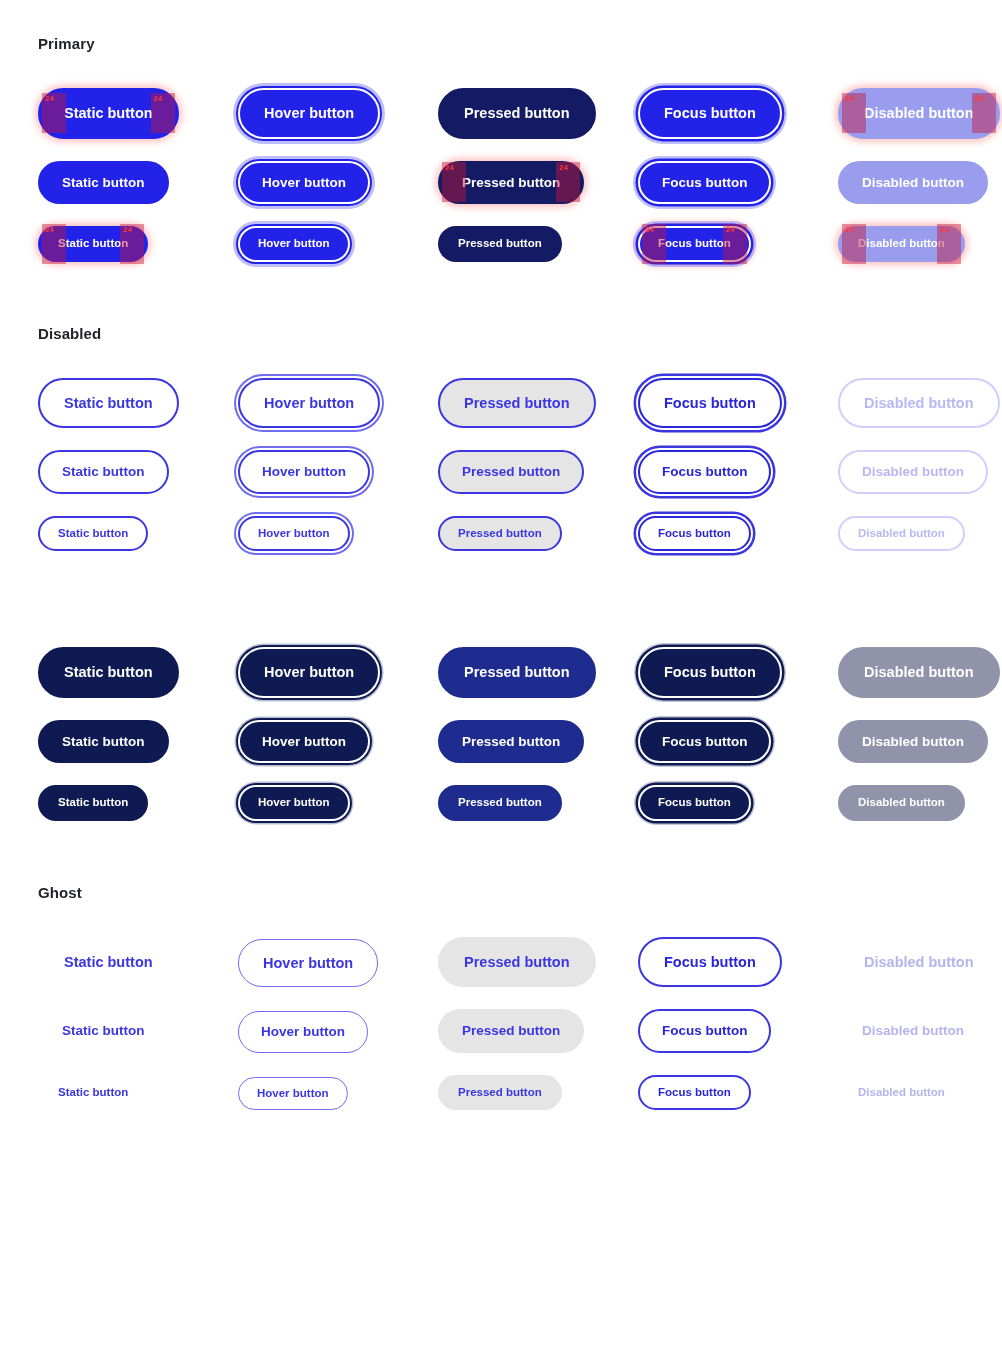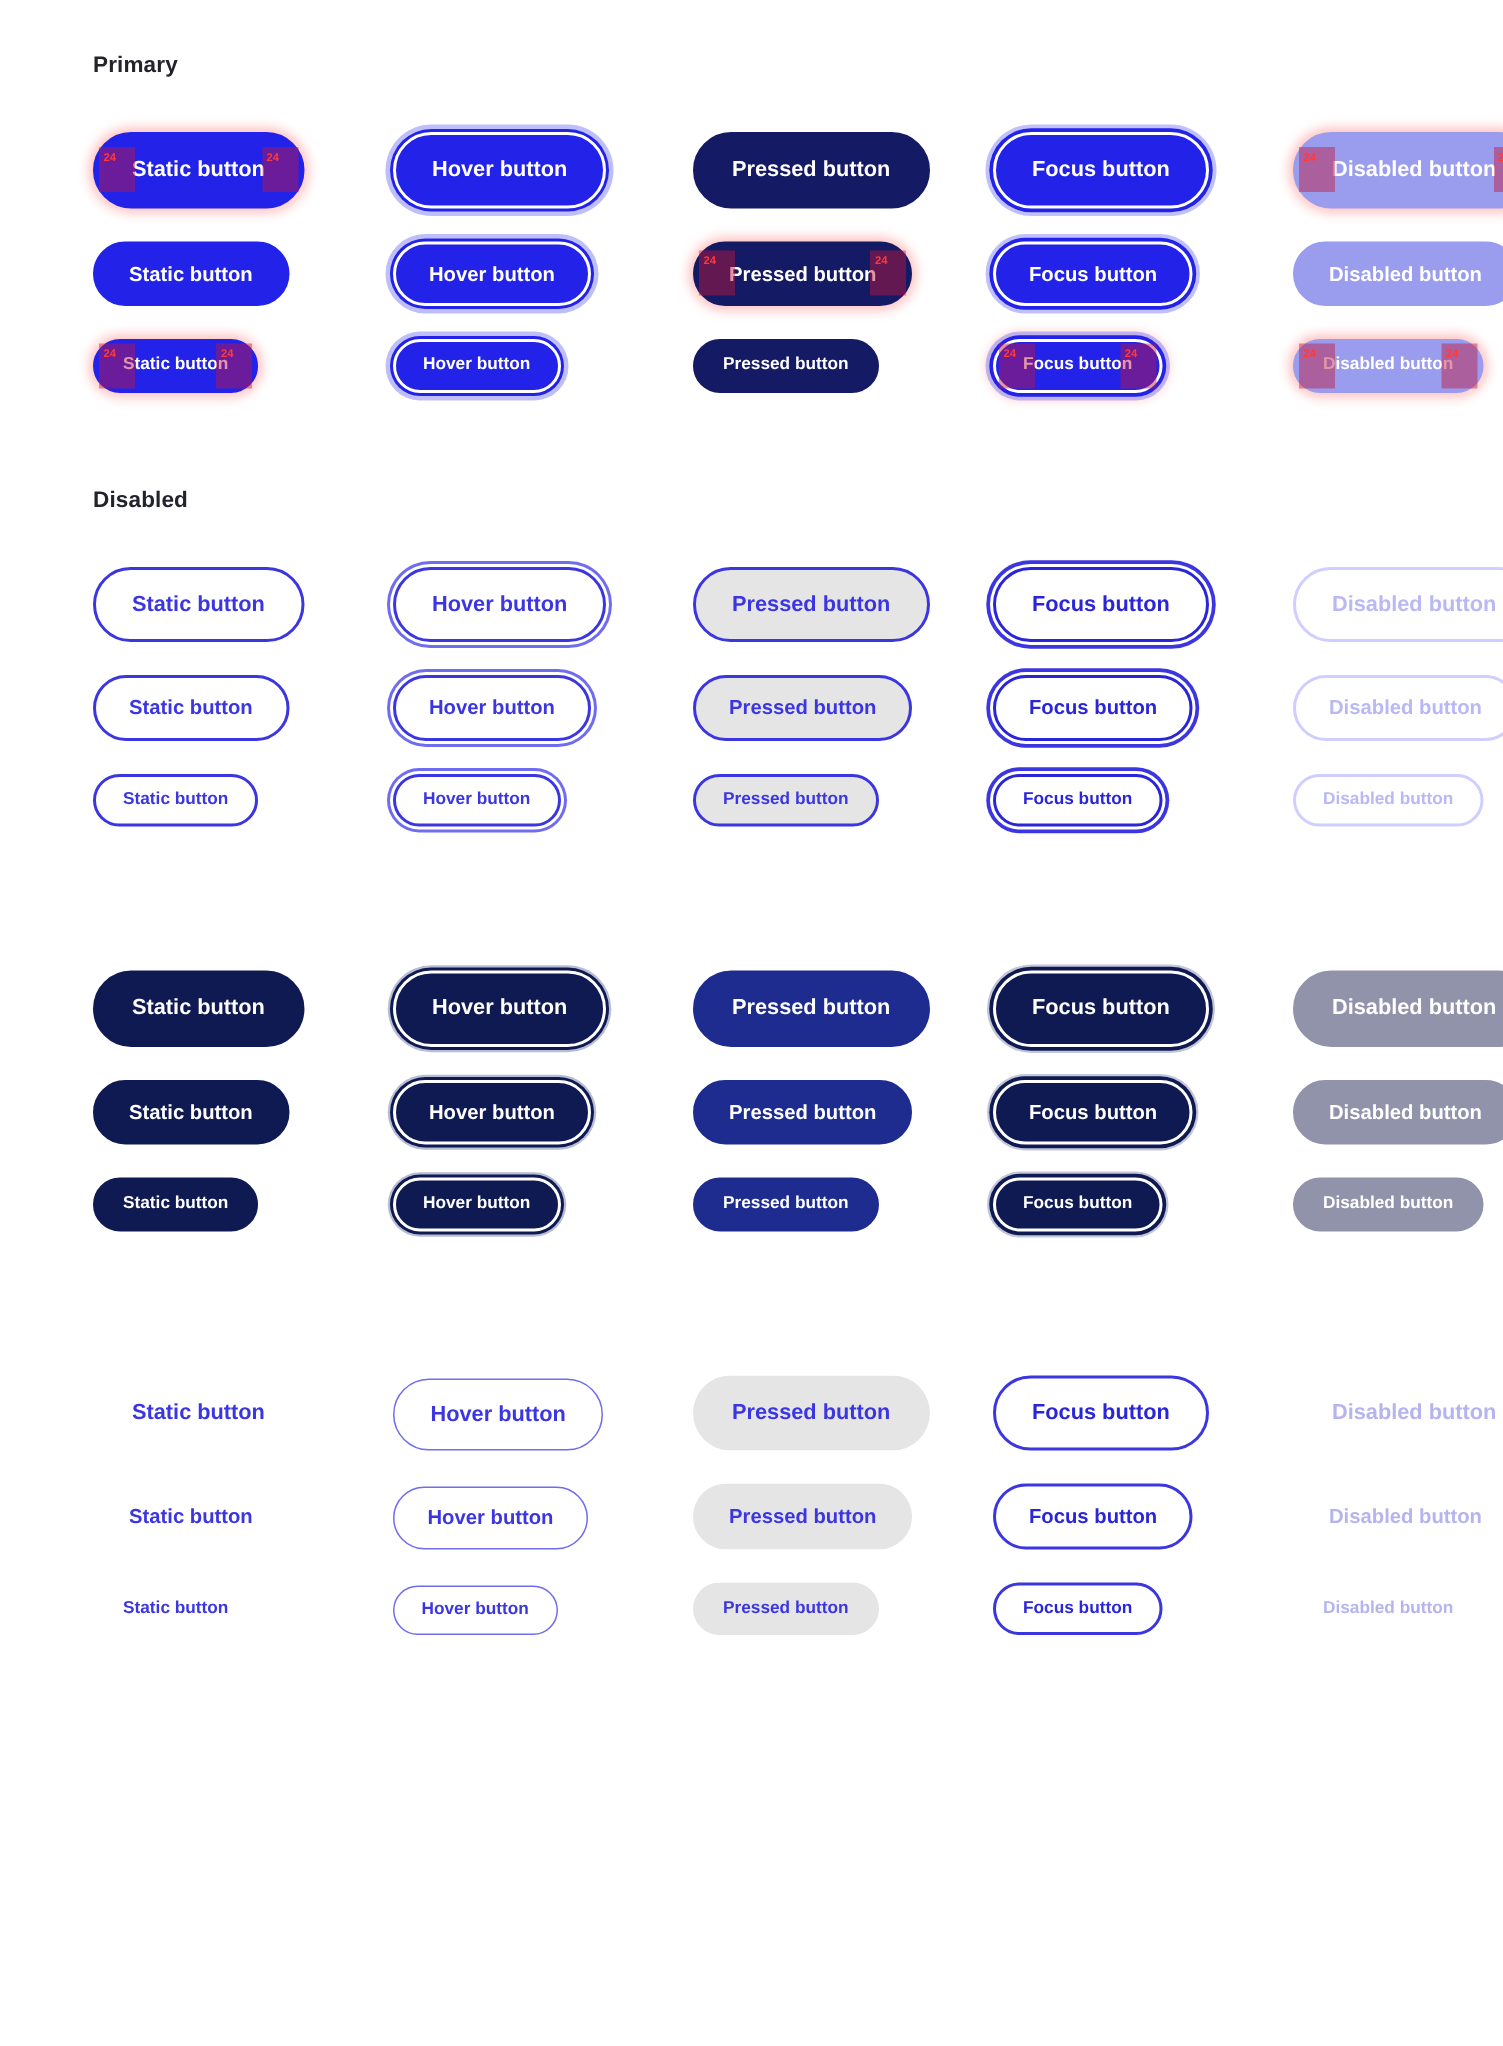--- a/index.html
+++ b/index.html
@@ -17,21 +17,20 @@
     overflow: hidden;
   }
 
   .page {
     padding: 34px 0 0 0;
     width: 1002px;
   }
 
   .section {
     position: relative;
-    padding-left: 24px;
   }
   .section-title {
     font-size: 15px;
     font-weight: bold;
     color: #23242b;
     letter-spacing: 0.1px;
     margin: 0 0 0 38px;
     line-height: 20px;
   }
 
@@ -105,33 +104,33 @@
   .ghost.pressed  { background: #e6e5e6; color: #3b36e0; border-color: transparent; }
   .ghost.focus    { background: #ffffff; color: #2a25d8; border-color: #3b36e0; border-width: 2.5px; }
   .ghost.disabled { background: transparent; color: #b5b4ef; border-color: transparent; cursor: default; }
 
   
   .pad-ann {
     position: absolute;
     top: 50%;
     transform: translateY(-50%);
     width: 24px;
-    height: 30px;
+    height: 40px;
     background: rgba(196, 22, 60, 0.45);
     color: #ff3a3a;
     font-size: 7.5px;
     font-weight: bold;
     line-height: 1;
     display: flex;
     align-items: flex-start;
     justify-content: flex-start;
     padding: 3px 0 0 3px;
     pointer-events: none;
     z-index: 4;
-    font-family: Liberation Sans, sans-serif;
+    font-family: Liberation Mono, monospace;
   }
   .pad-ann.left  { left: 2px; }
   .pad-ann.right { right: 2px; }
   .btn.has-ann { box-shadow: 0 0 7px 3px rgba(255,80,80,.35); }
   .btn.has-ann.primary.hover,
   .btn.has-ann.primary.focus {
     box-shadow: 0 0 0 2.5px #2222e8, 0 0 0 5px rgba(130,130,250,.5), 0 0 7px 4px rgba(255,80,80,.35);
   }
 
   .gap-sec-1 { height: 34px; }
@@ -410,20 +409,21 @@
         </div>
         <div class="slot wide">
           <button class="btn sz-sm alternative disabled" disabled="disabled">
             <span>Disabled button</span>
           </button>
         </div>
       </div>
       <div style="height: 62px;"></div>
     </div>
     <div class="section">
+      <div class="section-title">Ghost</div>
       <div class="gap-sec-1"></div>
       <div class="row">
         <div class="slot">
           <button class="btn sz-lg ghost static">
             <span>Static button</span>
           </button>
         </div>
         <div class="slot">
           <button class="btn sz-lg ghost hover">
             <span>Hover button</span>

